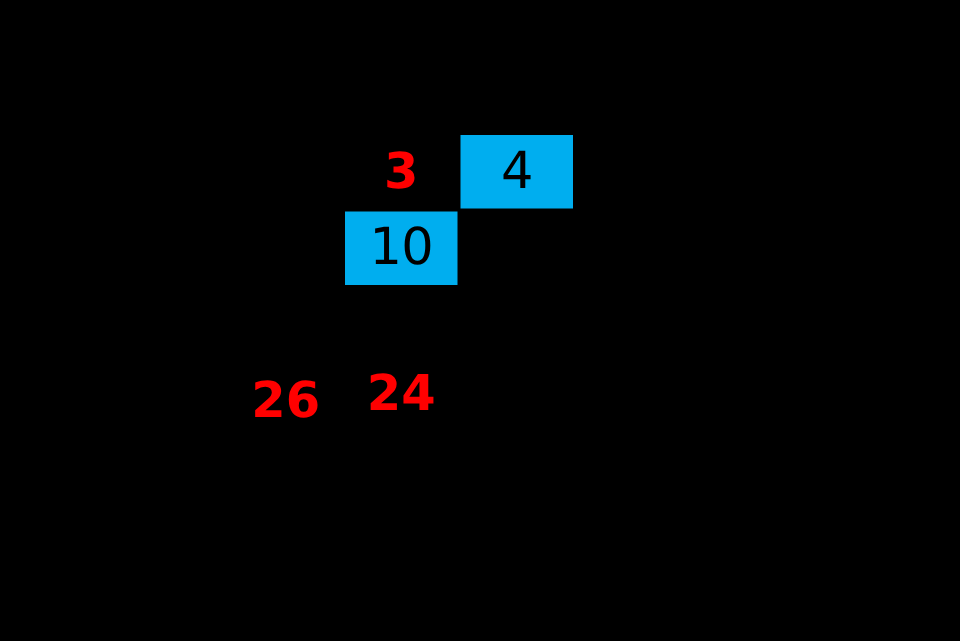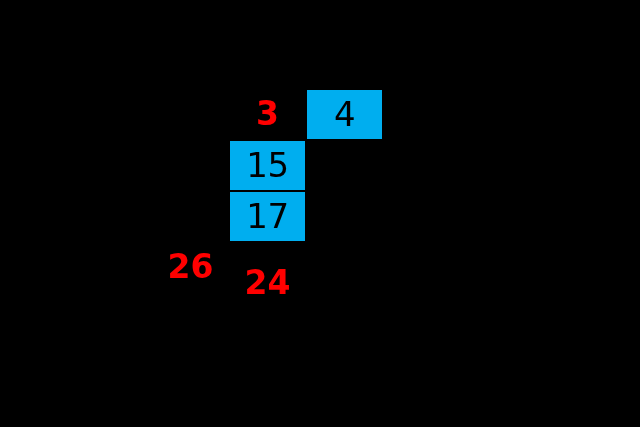--- a/index.html
+++ b/index.html
@@ -63,25 +63,22 @@
 
 <div id="stage">
   <div class="grid-layer" id="grid-layer">
       <div class="cell plain" style="left: 230px; top: 90px; width: 75px; height: 49px;">
         <span class="cell-label">3</span>
       </div>
       <div class="cell filled" style="left: 307px; top: 90px; width: 75px; height: 49px;">
         <span class="cell-label">4</span>
       </div>
       <div class="cell filled" style="left: 230px; top: 141px; width: 75px; height: 49px;">
-        <span class="cell-label">15</span>
-      </div>
-      <div class="cell filled" style="left: 230px; top: 192px; width: 75px; height: 49px;">
-        <span class="cell-label">17</span>
+        <span class="cell-label">10</span>
       </div>
       <div class="cell plain" style="left: 153px; top: 243px; width: 75px; height: 49px;">
         <span class="cell-label">26</span>
       </div>
-      <div class="cell plain" style="left: 230px; top: 259px; width: 75px; height: 49px;">
+      <div class="cell plain" style="left: 230px; top: 238px; width: 75px; height: 49px;">
         <span class="cell-label">24</span>
       </div>
     </div>
 </div>
 
 </body></html>

